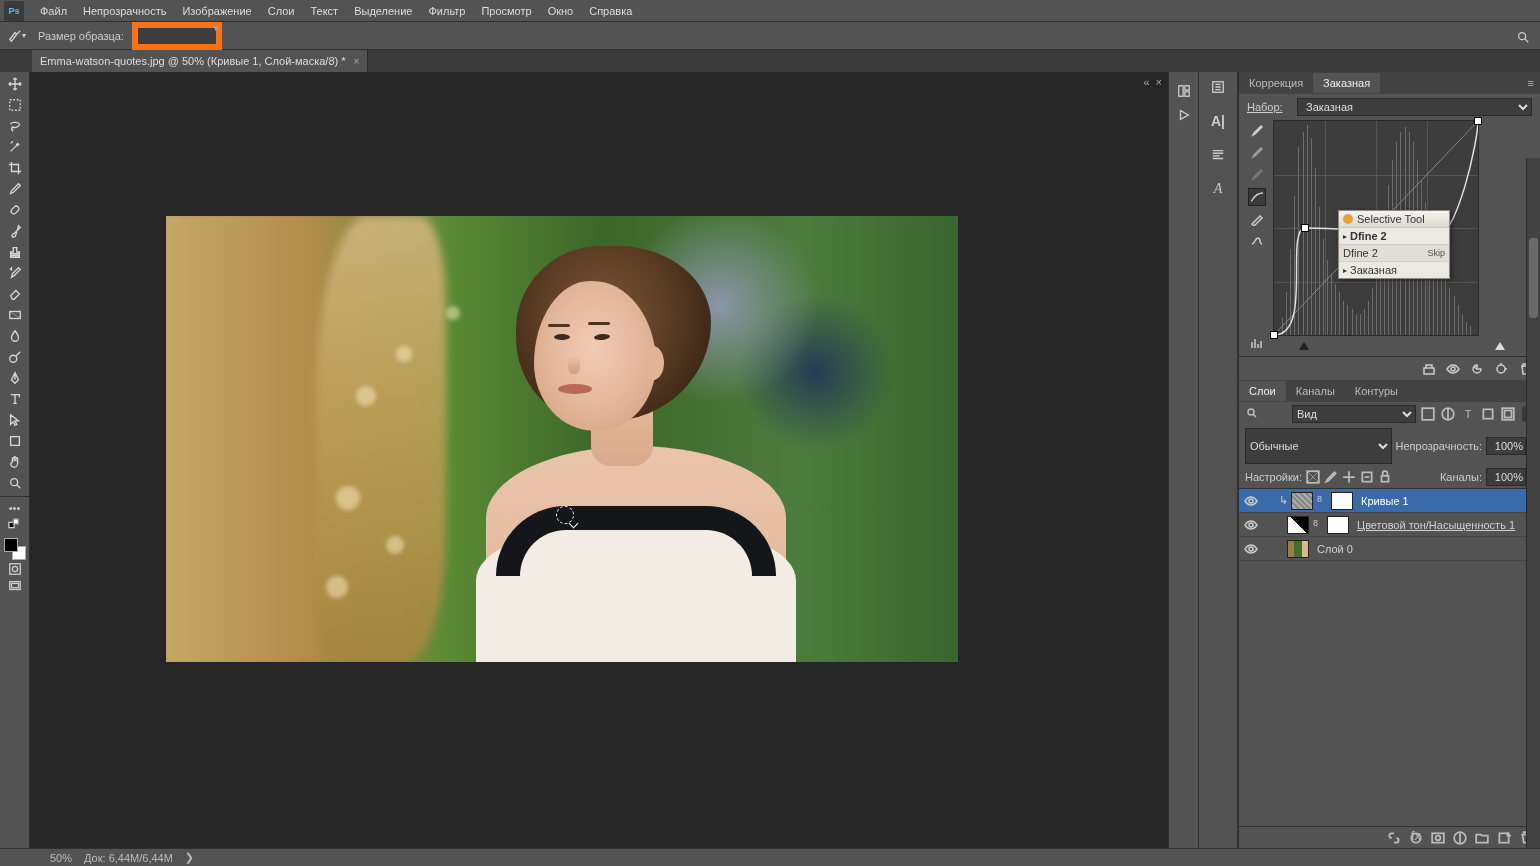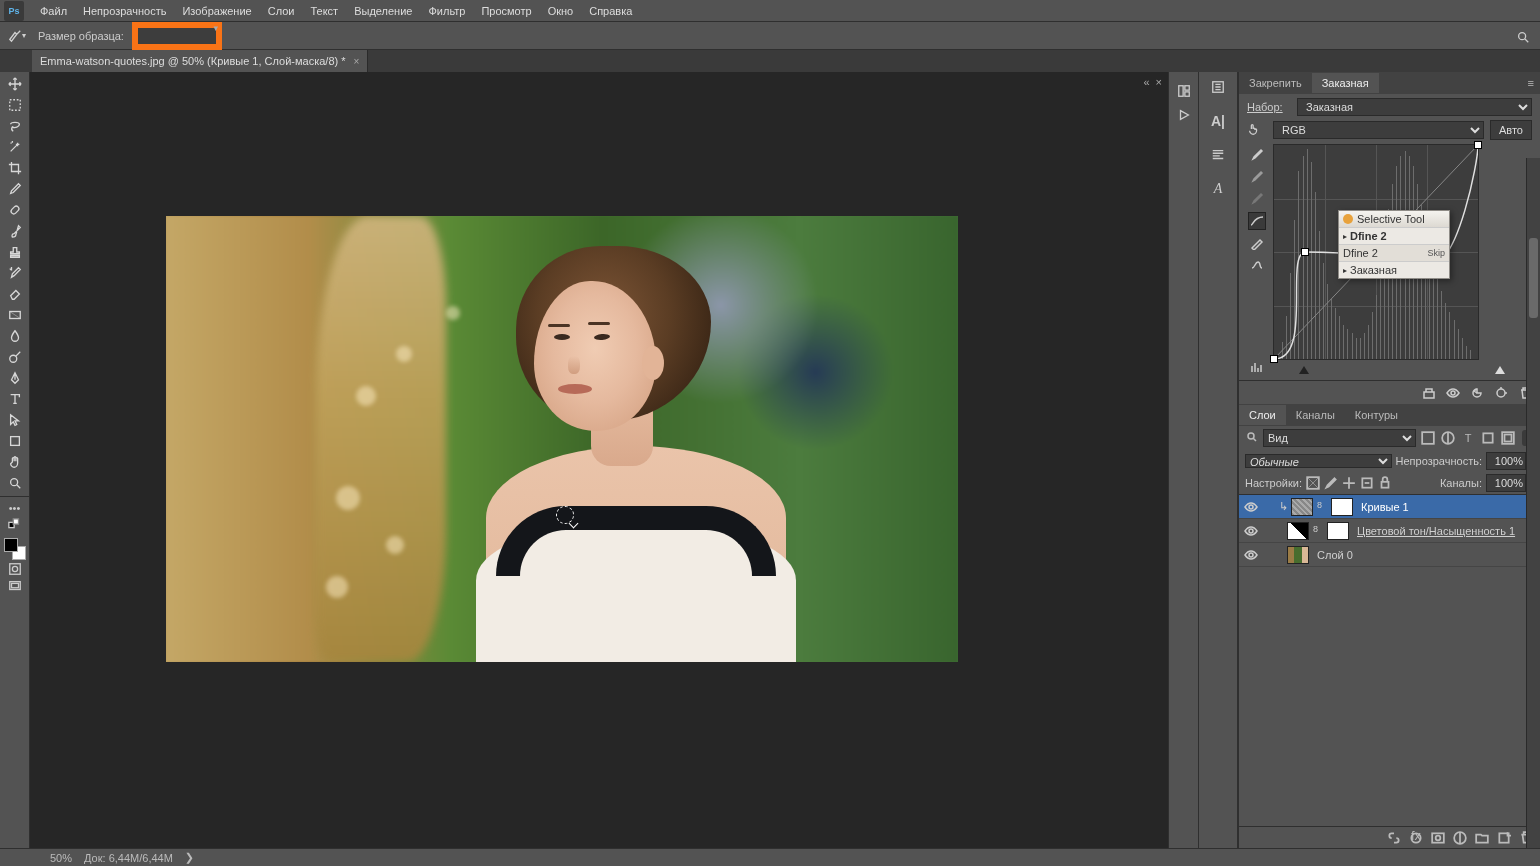--- a/index.html
+++ b/index.html
@@ -107,21 +107,21 @@
 .panel-footer .pf { width: 18px; height: 18px; color: #ccc; display: flex; align-items: center; justify-content: center; }
 
 
 .layers-body { flex: 1; background: #535353; display: flex; flex-direction: column; }
 .layers-filter { display: flex; align-items: center; gap: 4px; padding: 3px 6px; }
 .layers-filter select { background: #3d3d3d; color: #ddd; border: 1px solid #2a2a2a; height: 18px; flex: 1; }
 .layers-filter .fic { width: 16px; height: 16px; color: #bbb; display: flex; align-items: center; justify-content: center; }
 .layers-filter .fsw { width: 12px; height: 16px; background: #3a3a3a; border-radius: 3px; margin-left: 2px; }
 
 .layers-mode { display: flex; align-items: center; gap: 4px; padding: 2px 6px; }
-.layers-mode select { flex: 1; background: #3d3d3d; color: #ddd; border: 1px solid #2a2a2a; height: 14px; font-style: italic; }
+.layers-mode select { flex: 1; background: #3d3d3d; color: #ddd; border: 1px solid #2a2a2a; height: 36px; }
 .layers-mode .lolbl { color: #ccc; }
 .layers-mode input { width: 40px; background: #3d3d3d; color: #ddd; border: 1px solid #2a2a2a; height: 18px; text-align: right; padding-right: 2px; }
 
 .layers-lock { display: flex; align-items: center; gap: 4px; padding: 2px 6px; }
 .layers-lock .lklbl { color: #ccc; }
 .layers-lock .lkic { width: 14px; height: 14px; color: #bbb; display: flex; align-items: center; justify-content: center; }
 .layers-lock .spacer { flex: 1; }
 .layers-lock input { width: 40px; background: #3d3d3d; color: #ddd; border: 1px solid #2a2a2a; height: 18px; text-align: right; padding-right: 2px; }
 
 .layer-list { flex: 1; overflow: auto; border-top: 1px solid #2f2f2f; }
@@ -382,35 +382,28 @@
         <svg viewBox="0 0 16 16">
           <path d="M2 3h12M2 6h12M2 9h8M2 12h12"></path>
         </svg>
       </div>
     <div class="dbtn" style="font-size:14px;font-style:italic;font-family:serif;">A</div>
   </div>
 
   <div class="panels">
 
     <div class="panel-tabs">
-      <div class="ptab">Закрепить</div>
+      <div class="ptab">Коррекция</div>
       <div class="ptab active">Заказная</div>
       <div class="menu">≡</div>
     </div>
     <div class="prop-body">
       <div class="row">
         <span class="rlbl">Набор:</span>
         <select><option>Заказная</option></select>
-      </div>
-      <div class="row">
-        <span style="width:20px;color:#ccc;"><svg viewBox="0 0 16 16">
-              <path d="M5 8V4a1 1 0 012 0v4a1 1 0 012 0v1a1 1 0 012 0c0 3-2 5-4 5s-4-2-4-4"></path>
-            </svg></span>
-        <select style="flex:1;"><option>RGB</option></select>
-        <button class="btn">Авто</button>
       </div>
       <div class="curves-row">
         <div class="curves-tools">
           <div class="ct">
               <svg viewBox="0 0 14 14">
                 <path d="M11 2l1 1-7 7-2 1 1-2z"></path>
               </svg>
             </div>
           <div class="ct">
               <svg viewBox="0 0 14 14">
@@ -553,21 +546,21 @@
       <div class="ptab">Каналы</div>
       <div class="ptab">Контуры</div>
       <div class="menu">≡</div>
     </div>
     <div class="layers-body">
       <div class="layers-filter">
         <span style="color:#bbb;"><svg viewBox="0 0 14 14" width="12" height="12">
               <circle cx="6" cy="6" r="3"></circle>
               <path d="M8 8l3 3"></path>
             </svg></span>
-        <select style="width:80px;"><option>Вид</option></select>
+        <select style="width:80px;margin-left:29px;"><option>Вид</option></select>
         <div class="fic">
             <svg viewBox="0 0 12 12">
               <rect x="1" y="1" width="10" height="10"></rect>
             </svg>
           </div>
         <div class="fic">
             <svg viewBox="0 0 12 12">
               <circle cx="6" cy="6" r="5"></circle>
               <path d="M6 1v10"></path>
             </svg>

